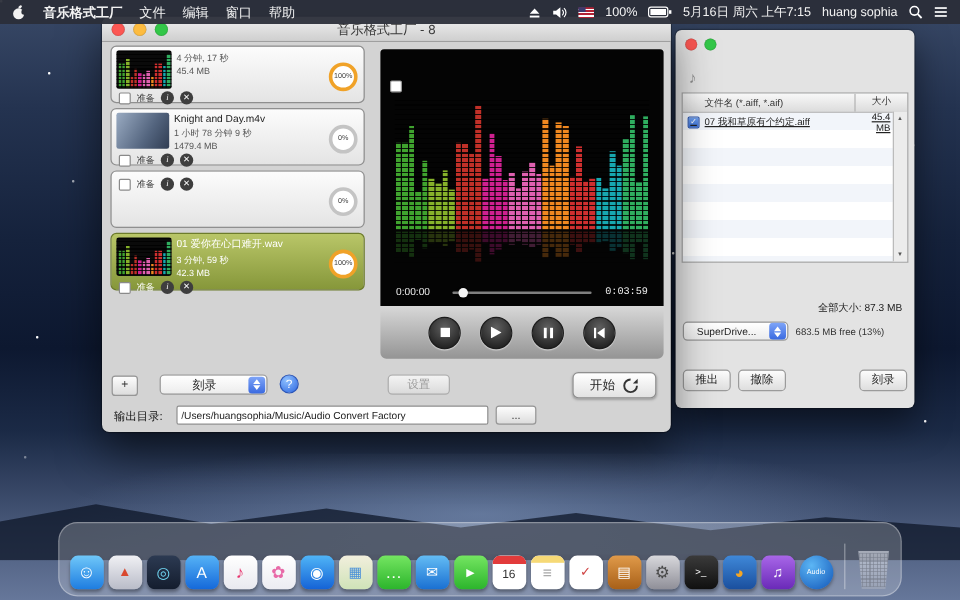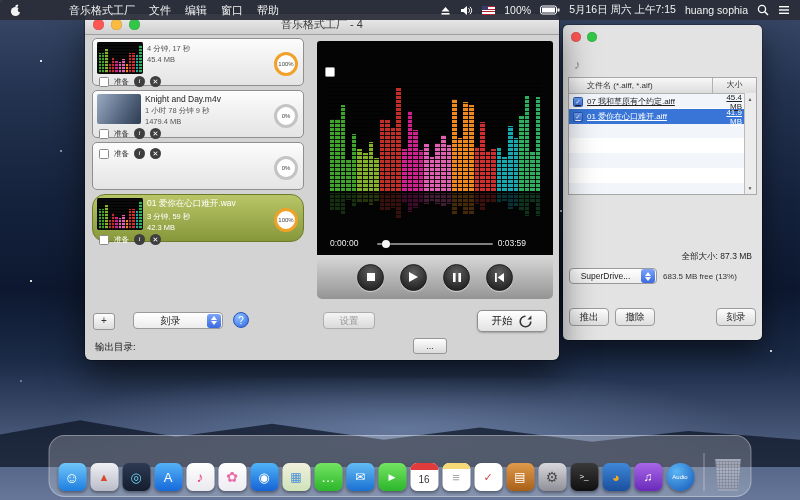--- a/index.html
+++ b/index.html
@@ -20,41 +20,41 @@
     690px 310px rgba(255,255,255,.5),770px 350px #fff,20px 380px rgba(255,255,255,.4),90px 40px #fff,260px 30px rgba(255,255,255,.6);}
   .haze{position:absolute;left:0;right:0;top:378px;height:84px;
     background:radial-gradient(60% 100% at 50% 60%,rgba(140,165,205,.45),transparent 72%);}
   .mountains{position:absolute;left:0;right:0;top:395px;height:72px;background:#0b1424;opacity:.72;
     clip-path:polygon(0 100%,0 55%,10% 35%,22% 58%,34% 40%,48% 62%,60% 45%,74% 65%,86% 50%,100% 62%,100% 100%);}
 
   
   .menubar{position:absolute;top:0;left:0;right:0;height:20px;background:rgba(42,46,56,.94);
     display:flex;align-items:center;color:#f2f2f2;font-size:11px;z-index:50;padding:0 10px;gap:14px;box-sizing:border-box;}
   .menubar .menu{cursor:default;white-space:nowrap;}
-  .menubar .app{font-weight:normal;margin-left:33px;}
+  .menubar .app{font-weight:bold;}
   .m-right{margin-left:auto;display:flex;align-items:center;gap:9px;font-size:10.5px;white-space:nowrap;}
   .flag{width:13px;height:9px;position:relative;background:repeating-linear-gradient(180deg,#b22234 0 1.3px,#fff 1.3px 2.6px);border-radius:1px;}
   .flag::after{content:"";position:absolute;left:0;top:0;width:6px;height:4.5px;background:#3c3b6e;}
 
   
   .window{position:absolute;left:85px;top:14px;width:474px;height:346px;background:#d3d3d3;border-radius:6px;
     box-shadow:0 16px 36px rgba(0,0,0,.55),0 0 0 1px rgba(0,0,0,.28);z-index:10;}
   .titlebar{height:20px;background:linear-gradient(#f0f0f0,#cfcfcf);border-bottom:1px solid #9f9f9f;
     border-radius:6px 6px 0 0;display:flex;align-items:center;justify-content:center;position:relative;
     font-size:11px;color:#3a3a3a;}
   .lights{position:absolute;left:8px;top:4.5px;display:flex;gap:7px;}
   .light{width:11px;height:11px;border-radius:50%;box-shadow:inset 0 0 1px rgba(0,0,0,.45);}
   .red{background:#fc5753}.yellow{background:#fdbc40}.green{background:#33c748}
   .content{position:relative;height:325px;}
 
   
   .queue{position:absolute;left:7px;top:3px;width:219px;}
   .qitem{position:relative;width:212px;height:48px;margin-bottom:4px;border:1px solid #8f8f8f;border-radius:5px;
     background:linear-gradient(#fcfcfc,#e4e4e4);padding:3px 3px 2px 4px;box-sizing:border-box;}
-  .qitem.sel{background:linear-gradient(#b9c668,#86973a);border-color:#6d7c2c;border-radius:13px;}
+  .qitem.sel{background:linear-gradient(#b9c668,#86973a);border-color:#6d7c2c;}
   .qitem.sel .qname,.qitem.sel .qmeta,.qitem.sel .qstatus{color:#fff;}
   .qrow{display:flex;gap:4px;}
   .qthumb{width:44px;height:30px;border-radius:2px;flex:none;}
   .th-movie1{background:linear-gradient(120deg,#9aabc2,#54657f 60%,#2f3c52);}
   .th-movie2{background:linear-gradient(120deg,#4a4038,#241e19 70%,#120f0c);}
   .th-eq{display:flex;align-items:flex-end;background:#0a0a0a;position:relative;overflow:hidden;padding:1px;}
   .th-eq::after{content:"";position:absolute;inset:0;background:repeating-linear-gradient(180deg,rgba(0,0,0,.8) 0 1px,transparent 1px 3px);}
   .th-eq i{flex:1;margin:0 .5px;display:block;}
   .qtext{flex:1;min-width:0;}
   .qname{font-size:8.5px;color:#222;white-space:nowrap;overflow:hidden;}
@@ -72,21 +72,21 @@
 
   
   .viz{position:absolute;left:232px;top:6px;width:236px;height:214px;background:#040404;border-radius:3px 3px 0 0;}
   .viz-check{position:absolute;left:8px;top:26px;width:8px;height:8px;background:#fff;border:1px solid #999;border-radius:1.5px;}
   .eqbars{position:absolute;left:12px;right:12px;top:42px;height:108px;display:flex;align-items:flex-end;}
   .eqbars i{flex:1;margin:0 .5px;display:block;}
   .eqbars::after{content:"";position:absolute;inset:0;background:repeating-linear-gradient(180deg,rgba(0,0,0,.85) 0 1px,transparent 1px 4px);}
   .eqbars.reflect{top:152px;height:26px;transform:scaleY(-1);opacity:.28;}
   .timebar{position:absolute;left:0;right:0;bottom:5px;height:14px;color:#eee;font-size:8.5px;}
   .t-el{position:absolute;left:13px;top:2px;}
-  .t-tot{position:absolute;right:27px;top:2px;}
+  .t-tot{position:absolute;right:13px;top:2px;font-family:Liberation Mono, monospace;}
   .slider{position:absolute;left:60px;right:60px;top:7px;height:2px;background:#808080;border-radius:1px;}
   .knob{position:absolute;left:4%;top:-3px;width:8px;height:8px;border-radius:50%;background:#f5f5f5;
     box-shadow:0 1px 2px rgba(0,0,0,.6);}
   .transport{position:absolute;left:232px;top:220px;width:236px;height:44px;
     background:linear-gradient(#d8d8d8,#949494);border-radius:0 0 5px 5px;
     display:flex;align-items:center;justify-content:center;gap:16px;}
   .tbtn{width:25px;height:25px;border-radius:50%;border:1px solid #1c1c1c;
     background:radial-gradient(circle at 50% 32%,#606060,#262626 75%);
     display:flex;align-items:center;justify-content:center;box-shadow:0 1px 1px rgba(255,255,255,.5);}
 
@@ -114,21 +114,21 @@
     font-size:8.5px;padding:0 3px;font-family:inherit;color:#222;border-radius:2px;box-sizing:content-box;}
   .browse-btn{position:absolute;left:328px;top:303px;width:34px;height:16px;background:linear-gradient(#fdfdfd,#dcdcdc);
     border:1px solid #969696;border-radius:3px;font-size:9px;text-align:center;line-height:14px;color:#333;box-sizing:border-box;}
 
   
   .drawer{position:absolute;left:563px;top:25px;width:199px;height:315px;background:#e3e3e3;border-radius:5px;
     box-shadow:0 12px 28px rgba(0,0,0,.5),0 0 0 1px rgba(0,0,0,.22);z-index:5;}
   .d-lights{position:absolute;left:8px;top:7px;display:flex;gap:6px;}
   .d-lights .light{width:10px;height:10px;}
   .d-note{position:absolute;left:11px;top:32px;font-size:13px;color:#8f8f8f;}
-  .d-table{position:absolute;left:5px;top:52px;width:189px;height:118px;border:1px solid #a8a8a8;box-sizing:border-box;
+  .d-table{position:absolute;left:5px;top:52px;width:189px;height:142px;border:1px solid #a8a8a8;box-sizing:border-box;
     background:repeating-linear-gradient(180deg,#fff 0 15px,#f2f5fa 15px 30px);overflow:hidden;}
   .d-header{height:15px;background:linear-gradient(#f8f8f8,#dcdcdc);border-bottom:1px solid #b2b2b2;
     display:flex;font-size:8px;color:#333;align-items:center;}
   .d-h-file{padding-left:18px;flex:1;white-space:nowrap;overflow:hidden;}
   .d-h-size{width:44px;border-left:1px solid #b2b2b2;text-align:center;line-height:14px;height:100%;box-sizing:border-box;}
   .d-row{height:15px;display:flex;align-items:center;font-size:8px;color:#222;text-decoration:underline;}
   .d-row.sel{background:#3875d7;color:#fff;}
   .d-check{width:8px;height:8px;margin:0 4px;background:linear-gradient(#6fa0ee,#3a6fd8);border:1px solid #2a56b0;
     border-radius:1.5px;color:#fff;font-size:6.5px;line-height:8px;text-align:center;flex:none;}
   .d-name{flex:1;white-space:nowrap;overflow:hidden;}
@@ -227,25 +227,20 @@
     <div class="d-header">
       <span class="d-h-file">文件名 (*.aiff, *.aif)</span>
       <span class="d-h-size">大小</span>
     </div>
     <div>
         <div class="d-row">
     <span class="d-check">✓</span>
     <span class="d-name">07 我和草原有个约定.aiff</span>
     <span class="d-size">45.4 MB</span>
   </div>
-        <div class="d-row sel">
-    <span class="d-check">✓</span>
-    <span class="d-name">01 爱你在心口难开.aiff</span>
-    <span class="d-size">41.9 MB</span>
-  </div>
       </div>
     <div class="d-scroll">
       <span class="d-sarrow up">▲</span>
       <span class="d-sarrow down">▼</span>
     </div>
   </div>
 
   <span class="d-total">全部大小: 87.3 MB</span>
 
   <div class="select-box drive-select">
@@ -259,21 +254,21 @@
   <div class="d-btn d-burn">刻录</div>
 </div>
 
 <div class="window">
   <div class="titlebar">
     <div class="lights">
       <span class="light red"></span>
       <span class="light yellow"></span>
       <span class="light green"></span>
     </div>
-    <span>音乐格式工厂 - 4</span>
+    <span>音乐格式工厂 - 8</span>
   </div>
 
   <div class="content">
 
     <div class="queue">
         <div class="qitem">
     <div class="qrow">
       <div class="qthumb th-eq">
               <i style="height: 66.3957%; background: rgb(63, 163, 46);"></i>
               <i style="height: 66.4628%; background: rgb(63, 163, 46);"></i>
@@ -494,20 +489,21 @@
     <div class="settings-btn">设置</div>
     <div class="start-btn">
       <span>开始</span>
       <svg width="15" height="15" viewBox="0 0 15 15">
         <path d="M7.5 2.2a5.3 5.3 0 105.3 5.3" fill="none" stroke="#333" stroke-width="1.6"></path>
         <path d="M13.4 1.6v4h-4z" fill="#333"></path>
       </svg>
     </div>
 
     <span class="out-label">输出目录:</span>
+    <input class="out-input" readonly="" value="/Users/huangsophia/Music/Audio Convert Factory" style="">
     <div class="browse-btn">...</div>
   </div>
 </div>
 
 <div class="dock">
   <div class="dock-items">
       <div class="ditem">
     <div class="dicon" style="background: linear-gradient(rgb(111, 199, 249), rgb(30, 125, 224));">
       <span class="glyph" style="color: rgb(255, 255, 255); font-size: 15px;">☺</span>
     </div>

